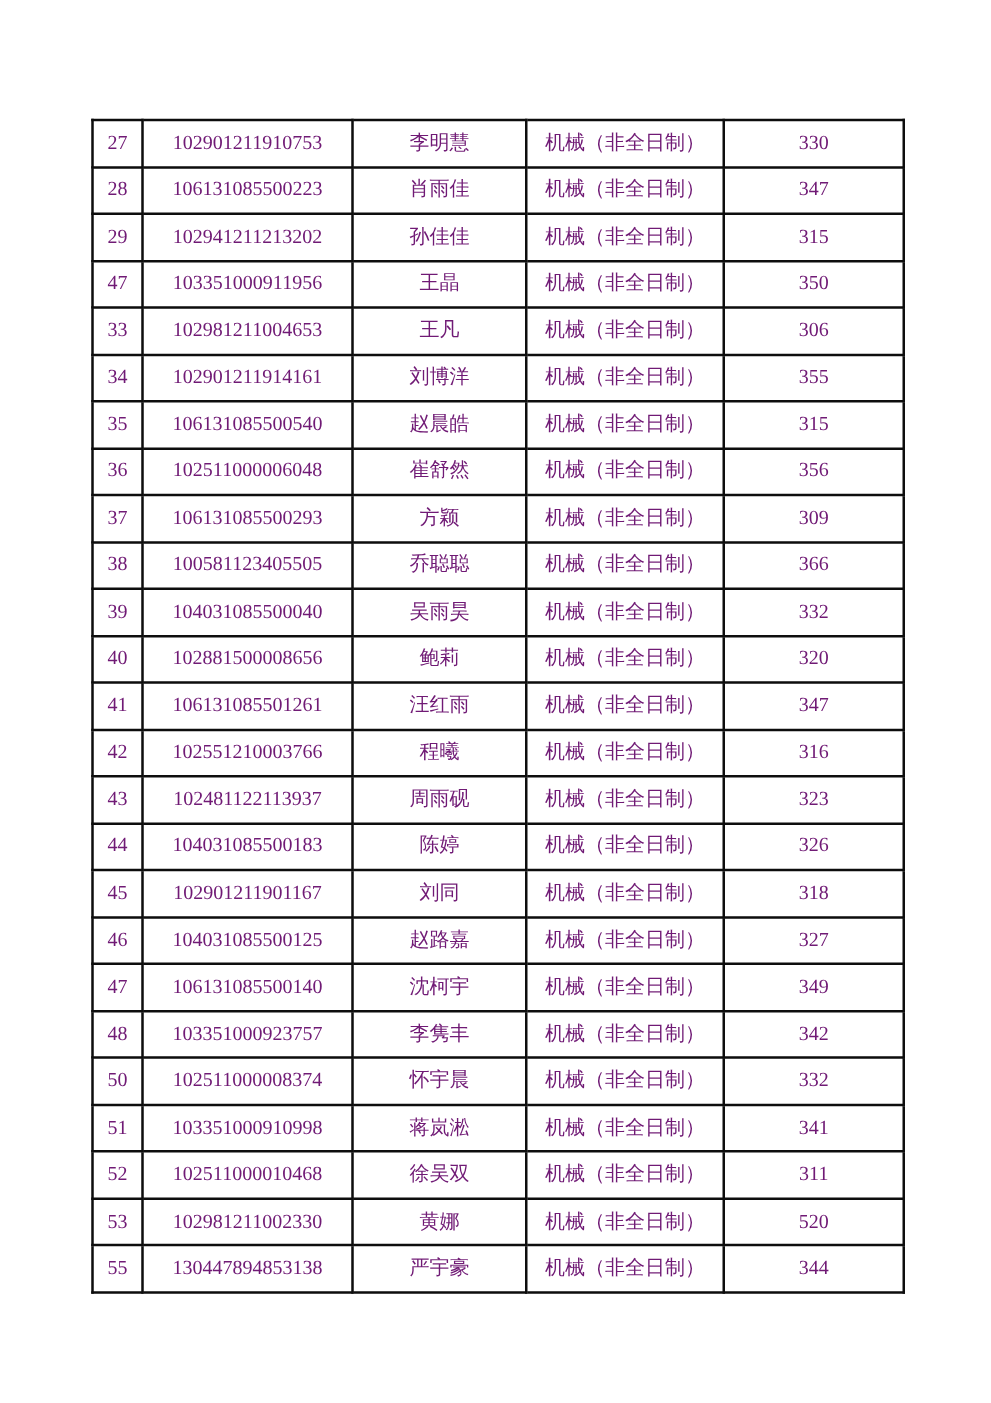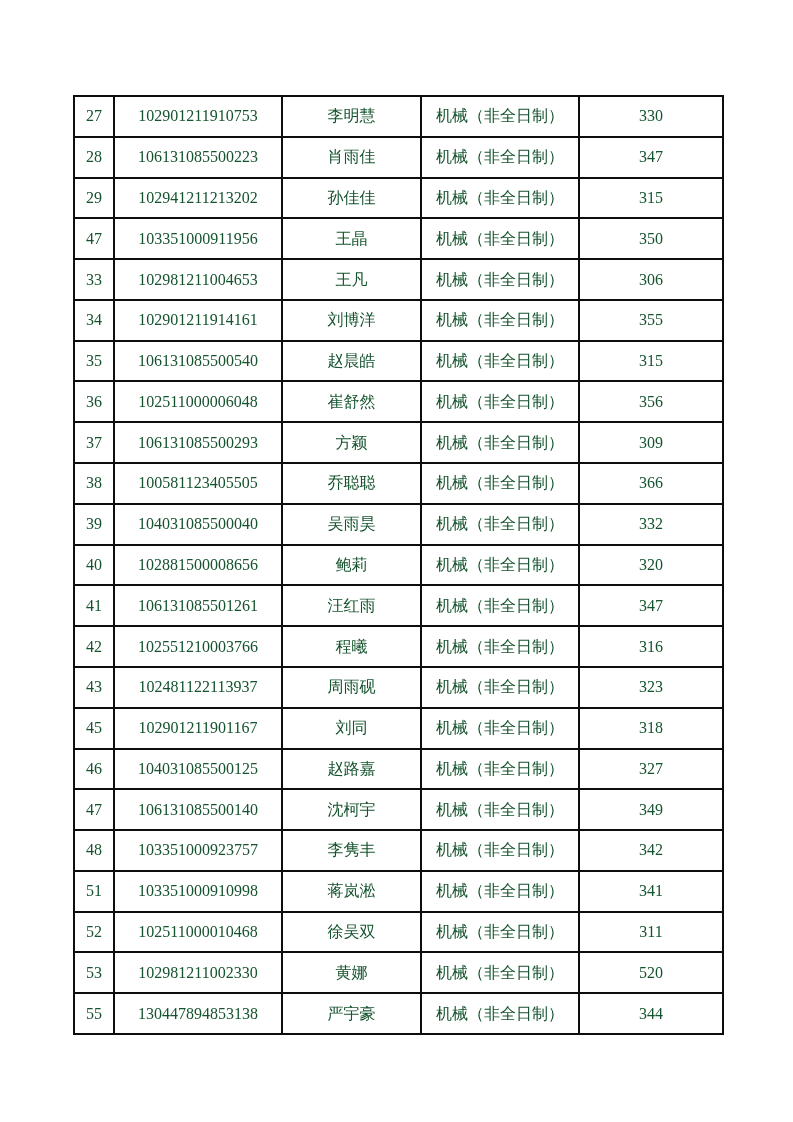--- a/index.html
+++ b/index.html
@@ -7,21 +7,21 @@
     padding: 0;
     background: #ffffff;
   }
   .page {
     position: relative;
     width: 793px;
     height: 1122px;
     background: #ffffff;
     overflow: hidden;
     font-family: "Liberation Serif", "DejaVu Serif", serif;
-    color: #14532d;
+    color: #701a75;
   }
   table.results {
     position: absolute;
     left: 73px;
     top: 95px;
     width: 649px;
     height: 940px;
     border-collapse: collapse;
     table-layout: fixed;
   }
@@ -153,20 +153,27 @@
           <td>316</td>
         </tr>
         <tr>
           <td>43</td>
           <td>102481122113937</td>
           <td>周雨砚</td>
           <td>机械（非全日制）</td>
           <td>323</td>
         </tr>
         <tr>
+          <td>44</td>
+          <td>104031085500183</td>
+          <td>陈婷</td>
+          <td>机械（非全日制）</td>
+          <td>326</td>
+        </tr>
+        <tr>
           <td>45</td>
           <td>102901211901167</td>
           <td>刘同</td>
           <td>机械（非全日制）</td>
           <td>318</td>
         </tr>
         <tr>
           <td>46</td>
           <td>104031085500125</td>
           <td>赵路嘉</td>
@@ -179,20 +186,27 @@
           <td>沈柯宇</td>
           <td>机械（非全日制）</td>
           <td>349</td>
         </tr>
         <tr>
           <td>48</td>
           <td>103351000923757</td>
           <td>李隽丰</td>
           <td>机械（非全日制）</td>
           <td>342</td>
+        </tr>
+        <tr>
+          <td>50</td>
+          <td>102511000008374</td>
+          <td>怀宇晨</td>
+          <td>机械（非全日制）</td>
+          <td>332</td>
         </tr>
         <tr>
           <td>51</td>
           <td>103351000910998</td>
           <td>蒋岚淞</td>
           <td>机械（非全日制）</td>
           <td>341</td>
         </tr>
         <tr>
           <td>52</td>

